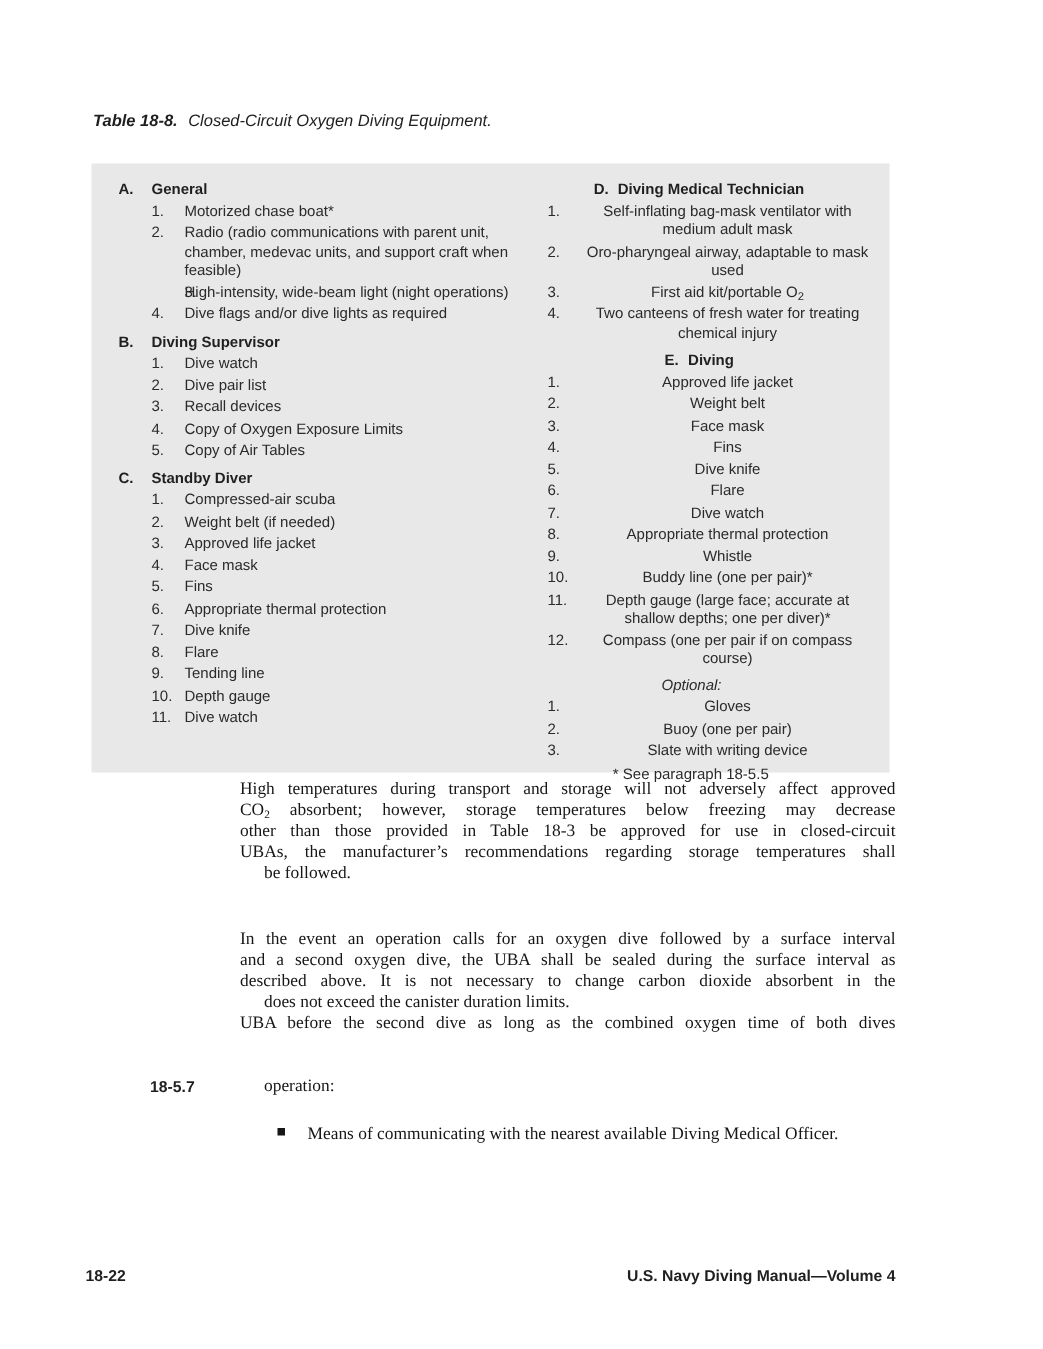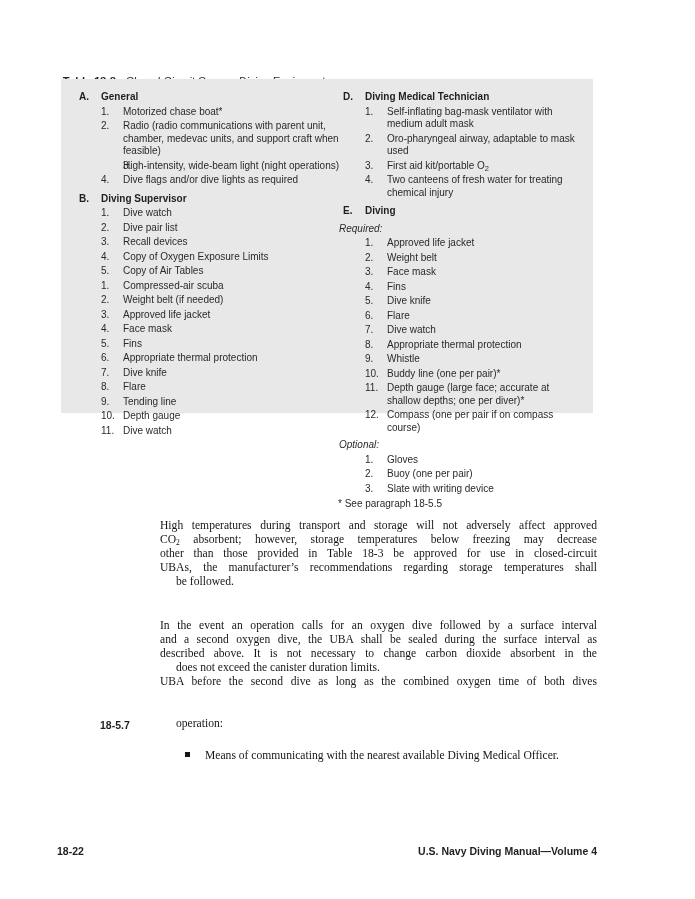--- a/index.html
+++ b/index.html
@@ -12,31 +12,31 @@
     overflow:hidden;
   }
   
   .table-title{
     position:absolute;left:62px;top:75px;
     font-style:italic;font-size:11px;color:#1f1f1f;
   }
   .table-title .t-bold{font-weight:bold;margin-right:7px;}
   
   .table-box{
-    position:absolute;left:61px;top:79px;
-    width:532px;height:334px;
+    position:absolute;left:61px;top:109px;
+    width:532px;height:406px;
     background:#e8e8e8;
     box-sizing:border-box;
     padding:12px 0 0 18px;
     display:flex;
     font-size:10px;line-height:12.5px;color:#2a2a2a;
   }
   .col{box-sizing:border-box;}
   .col-left{width:264px;flex:none;}
-  .col-right{flex:1;padding-right:10px;}
+  .col-right{flex:1;padding-right:10px;text-align:center;}
   .sec-head{margin-top:6px;font-weight:bold;color:#1f1f1f;}
   .sec-head:first-child{margin-top:0;}
   .sec-head .sec-label{display:inline-block;width:22px;}
   .group-heading{font-style:italic;margin-top:5px;margin-left:-4px;color:#2a2a2a;}
   .item{position:relative;padding-left:44px;margin-top:2px;}
   .item .num{position:absolute;left:22px;top:0;}
   .item.outdent{padding-left:22px;text-indent:22px;}
   .footnote{margin-top:3px;margin-left:-5px;}
   sub{font-size:7.5px;vertical-align:-2px;line-height:0;}
   
@@ -91,40 +91,40 @@
         <div class="item"><span class="num">1.</span>Motorized chase boat*</div>
         <div class="item"><span class="num">2.</span>Radio (radio communications with parent unit, chamber, medevac units, and support craft when feasible)</div>
         <div class="item outdent"><span class="num">3.</span>High-intensity, wide-beam light (night operations)</div>
         <div class="item"><span class="num">4.</span>Dive flags and/or dive lights as required</div>
         <div class="sec-head"><span class="sec-label">B.</span><span>Diving Supervisor</span></div>
         <div class="item"><span class="num">1.</span>Dive watch</div>
         <div class="item"><span class="num">2.</span>Dive pair list</div>
         <div class="item"><span class="num">3.</span>Recall devices</div>
         <div class="item"><span class="num">4.</span>Copy of Oxygen Exposure Limits</div>
         <div class="item"><span class="num">5.</span>Copy of Air Tables</div>
+        <div class="sec-head"><span class="sec-label">C.</span><span>Standby Diver</span></div>
         <div class="item"><span class="num">1.</span>Compressed-air scuba</div>
         <div class="item"><span class="num">2.</span>Weight belt (if needed)</div>
         <div class="item"><span class="num">3.</span>Approved life jacket</div>
         <div class="item"><span class="num">4.</span>Face mask</div>
         <div class="item"><span class="num">5.</span>Fins</div>
         <div class="item"><span class="num">6.</span>Appropriate thermal protection</div>
         <div class="item"><span class="num">7.</span>Dive knife</div>
         <div class="item"><span class="num">8.</span>Flare</div>
         <div class="item"><span class="num">9.</span>Tending line</div>
         <div class="item"><span class="num">10.</span>Depth gauge</div>
         <div class="item"><span class="num">11.</span>Dive watch</div>
       </div>
     <div class="col col-right" id="col-right">
         <div class="sec-head"><span class="sec-label">D.</span><span>Diving Medical Technician</span></div>
         <div class="item"><span class="num">1.</span>Self-inflating bag-mask ventilator with medium adult mask</div>
         <div class="item"><span class="num">2.</span>Oro-pharyngeal airway, adaptable to mask used</div>
         <div class="item"><span class="num">3.</span>First aid kit/portable O<sub>2</sub></div>
         <div class="item"><span class="num">4.</span>Two canteens of fresh water for treating chemical injury</div>
         <div class="sec-head"><span class="sec-label">E.</span><span>Diving</span></div>
-        <div class="group-heading">Required:</div>
         <div class="item"><span class="num">1.</span>Approved life jacket</div>
         <div class="item"><span class="num">2.</span>Weight belt</div>
         <div class="item"><span class="num">3.</span>Face mask</div>
         <div class="item"><span class="num">4.</span>Fins</div>
         <div class="item"><span class="num">5.</span>Dive knife</div>
         <div class="item"><span class="num">6.</span>Flare</div>
         <div class="item"><span class="num">7.</span>Dive watch</div>
         <div class="item"><span class="num">8.</span>Appropriate thermal protection</div>
         <div class="item"><span class="num">9.</span>Whistle</div>
         <div class="item"><span class="num">10.</span>Buddy line (one per pair)*</div>

